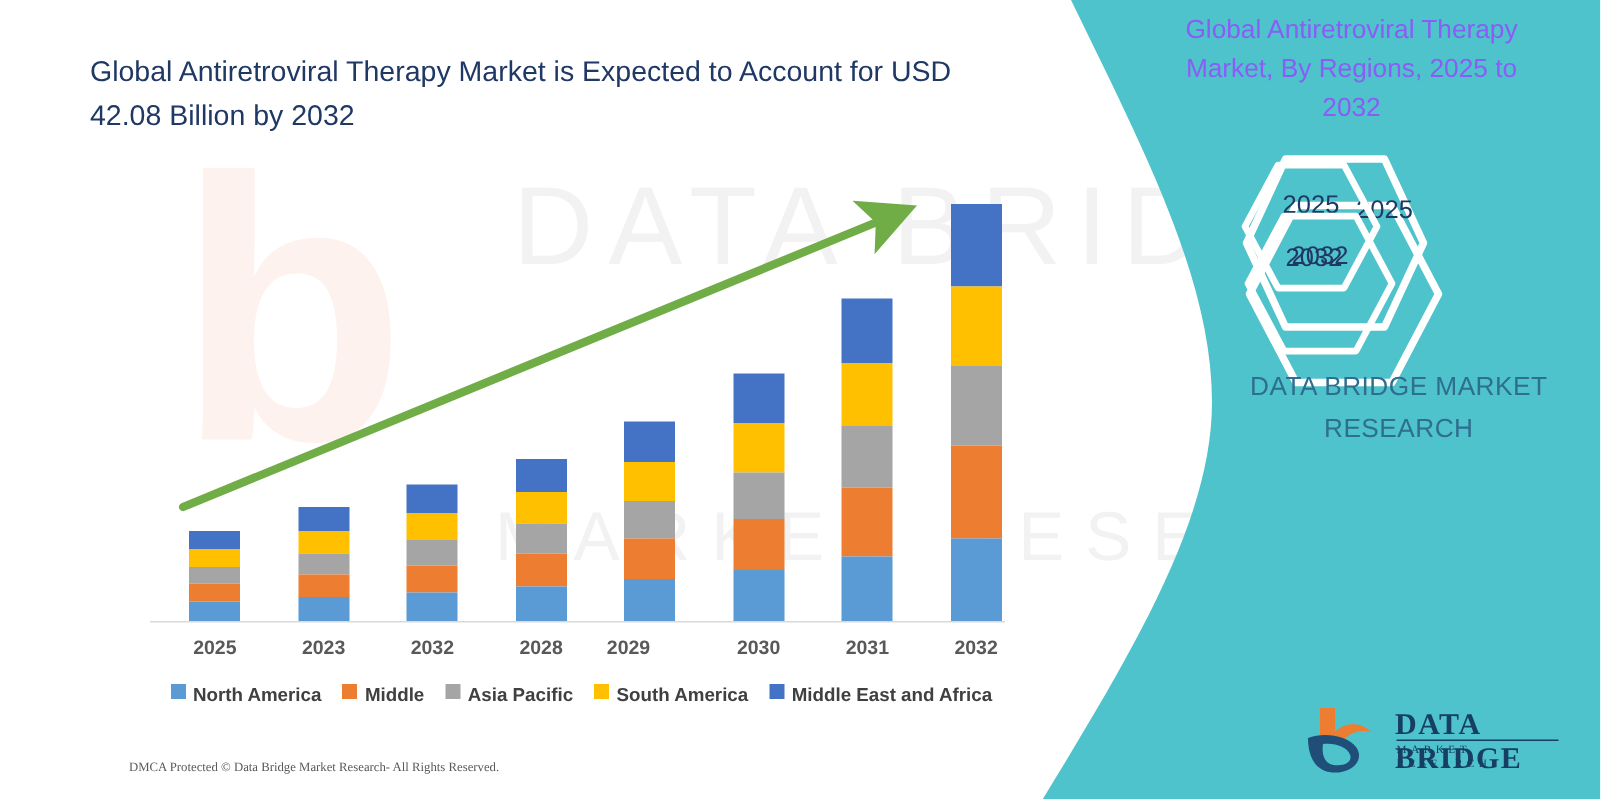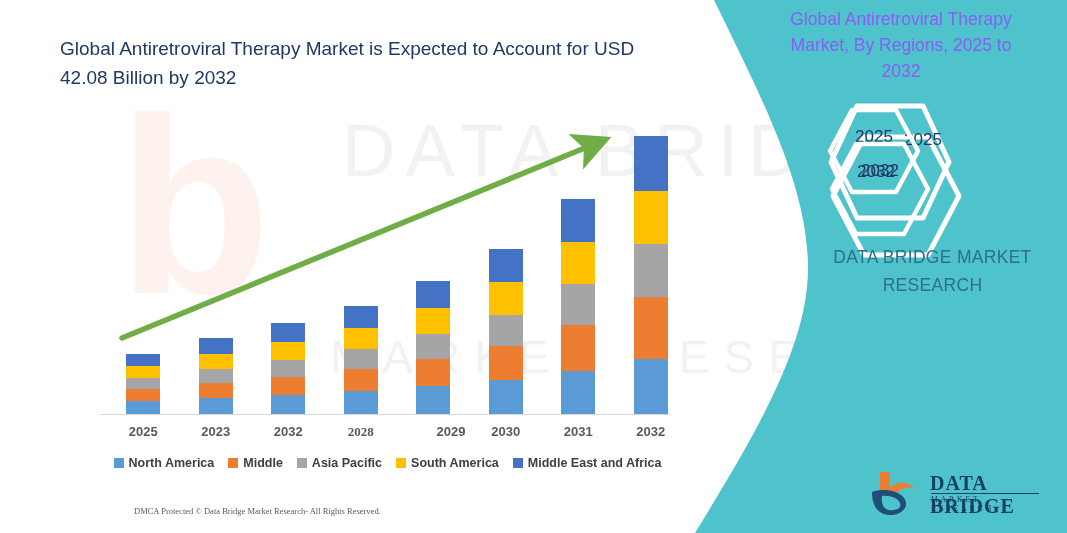--- a/index.html
+++ b/index.html
@@ -141,35 +141,34 @@
   .legend {
     position:absolute;
     left:100px; top:456px;
     width:575px;
     display:flex;
     justify-content:center;
     align-items:center;
     gap:14px;
     flex-wrap:nowrap;
   }
-  .legend-item { display:flex; align-items:center; gap:5px; }
+  .legend-item { display:flex; align-items:flex-start; gap:5px; }
   .legend-swatch { width:10px; height:10px; flex:0 0 auto; }
   .legend-label {
     color:#404040;
     font-size:12.5px;
     font-weight:700;
     white-space:nowrap;
   }
 
   .footer { position:absolute; left:0; top:506px; width:700px; height:20px; }
   .footer-left {
     position:absolute; left:86px; top:0;
     color:#595959; font-size:8.5px;
     font-family:"Liberation Serif", serif;
-    margin-left:48px;
   }
   .footer-right {
     position:absolute; left:428px; top:0;
     color:#595959; font-size:8.5px;
     font-family:"Liberation Serif", serif;
   }
 </style>
 </head>
 <body>
 
@@ -252,22 +251,22 @@
         </marker>
       </defs>
       <line x1="22" y1="218" x2="492" y2="25" stroke="#70AD47" stroke-width="5.5" stroke-linecap="round" marker-end="url(#ahead)"></line>
     </svg>
   </div>
 
   <div class="xlabels" id="xlabels">
       <div class="xlabel" style="left: 13.25px;">2025</div>
       <div class="xlabel" style="left: 85.75px;">2023</div>
       <div class="xlabel" style="left: 158.25px;">2032</div>
-      <div class="xlabel" style="left: 230.75px; font-family: Liberation Serif, serif;">2028</div>
-      <div class="xlabel" style="left: 321px;">2029</div>
+      <div class="xlabel" style="left: 230.75px;">2028</div>
+      <div class="xlabel" style="left: 289px;">2029</div>
       <div class="xlabel" style="left: 375.75px;">2030</div>
       <div class="xlabel" style="left: 448.25px;">2031</div>
       <div class="xlabel" style="left: 520.75px;">2032</div>
     </div>
 
   <div class="legend" id="legend">
       <div class="legend-item">
         <span class="legend-swatch" style="background: rgb(91, 155, 213);"></span>
         <span class="legend-label">North America</span>
       </div>

